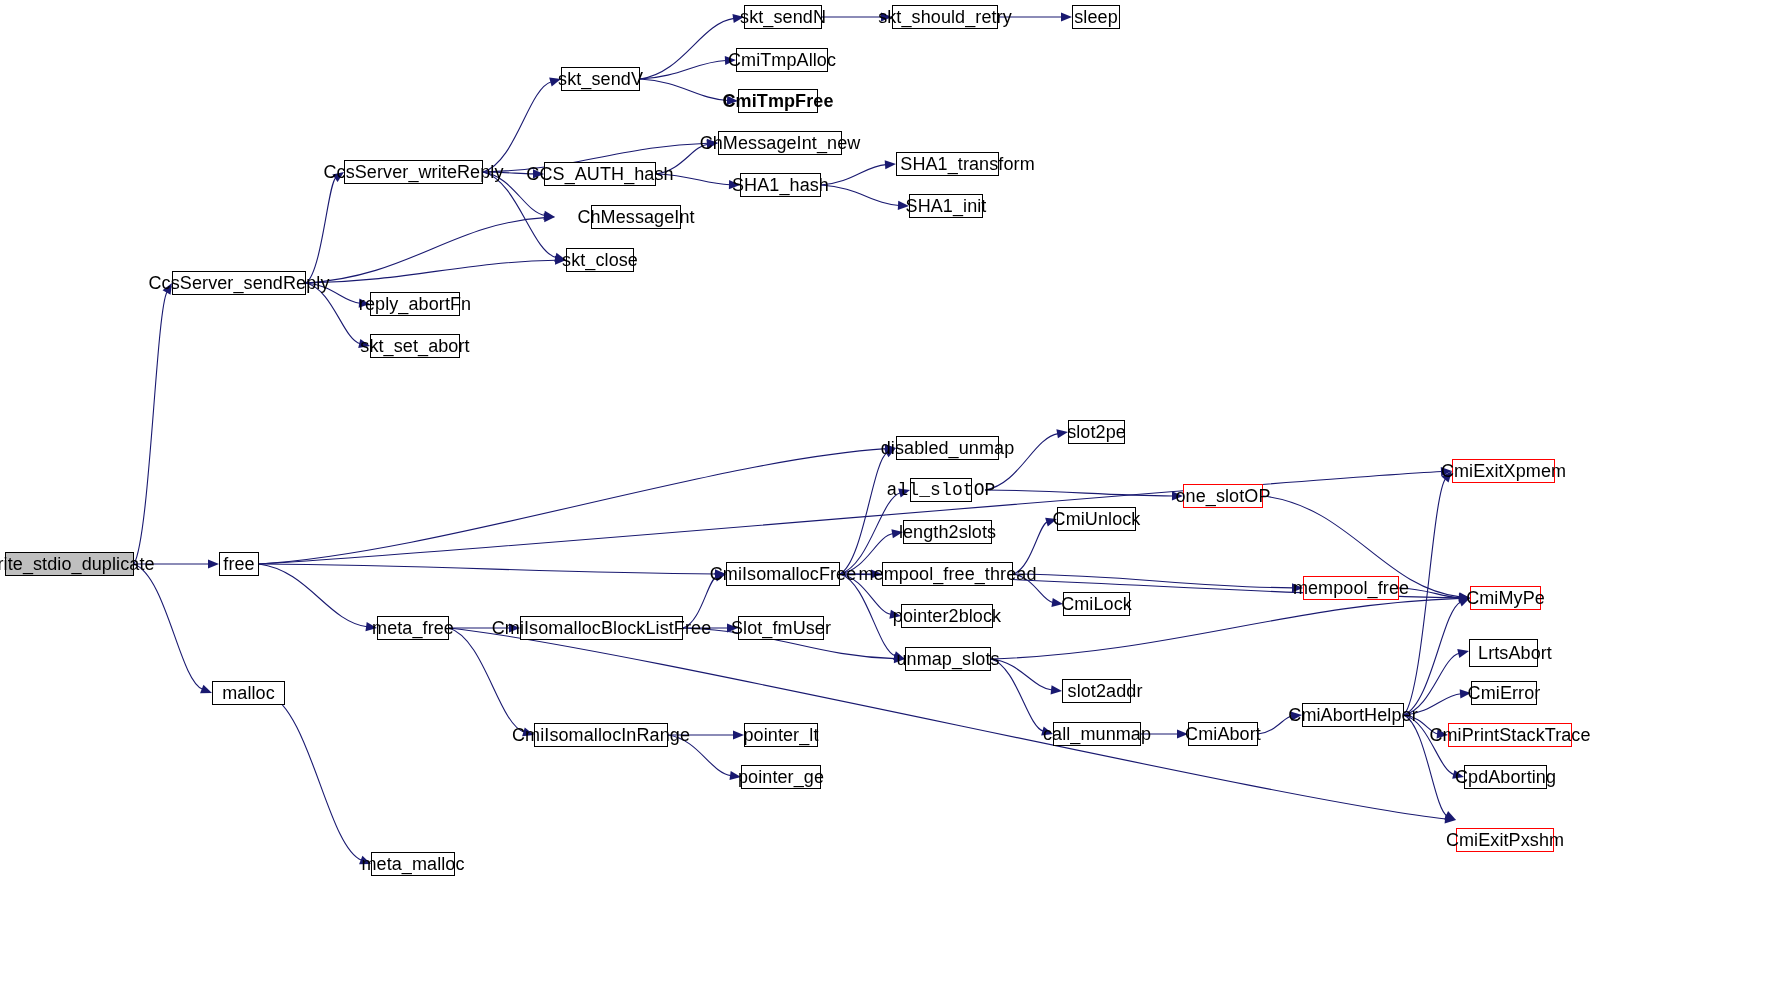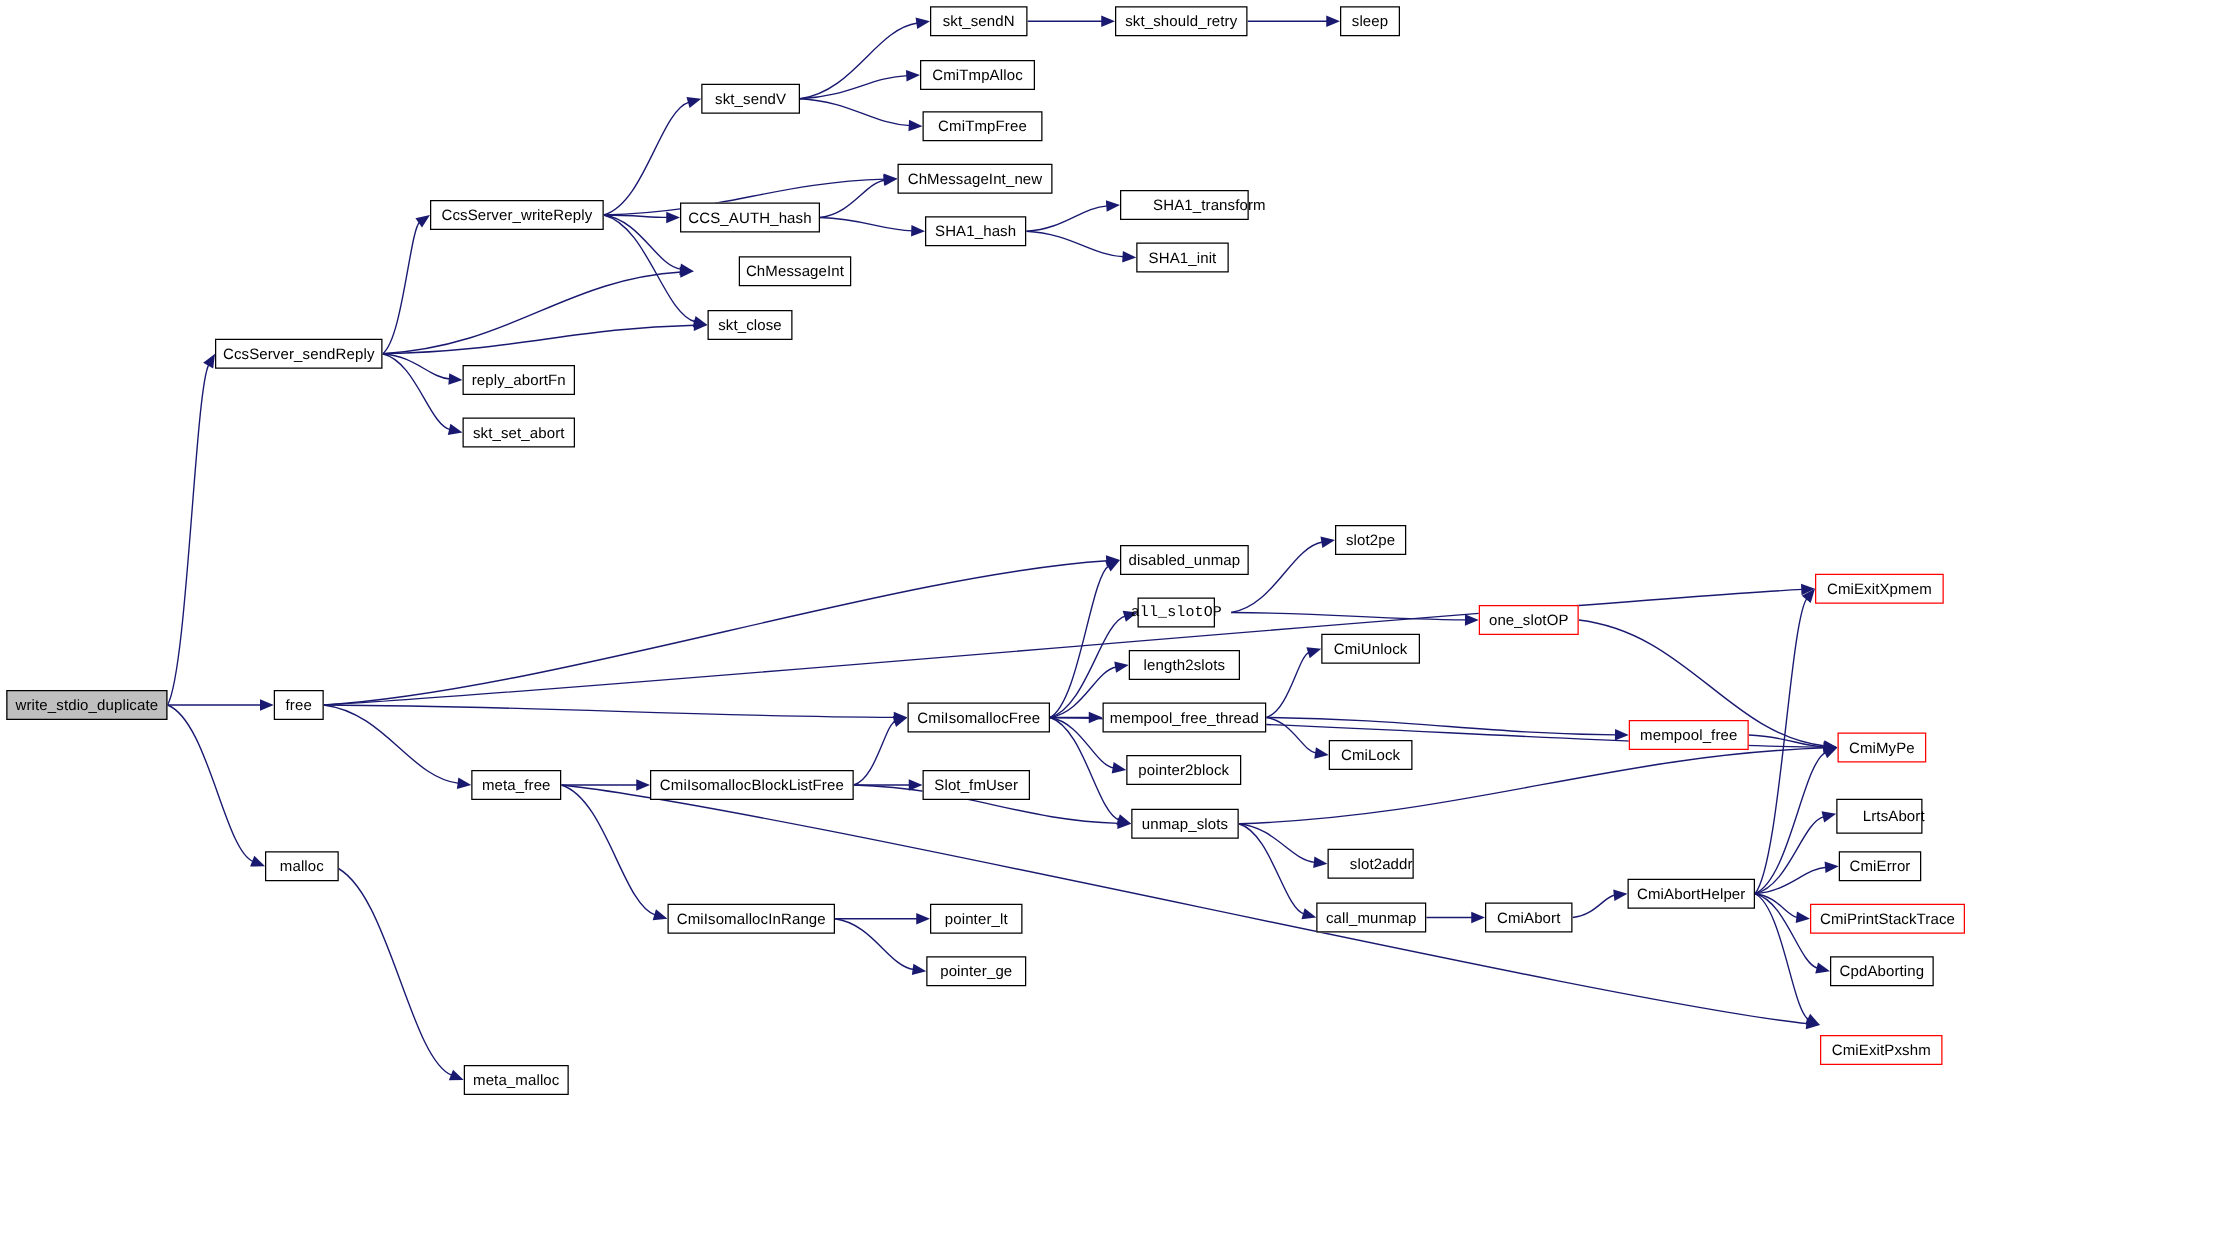--- a/index.html
+++ b/index.html
@@ -23,21 +23,21 @@
   }
   .node {
     position: absolute;
     box-sizing: border-box;
     display: flex;
     align-items: center;
     justify-content: center;
     background: #ffffff;
     border: 1px solid #000000;
     color: #000000;
-    font-size: 12px;
+    font-size: 18px;
     line-height: 1;
     white-space: nowrap;
     letter-spacing: 0.1px;
     cursor: pointer;
   }
   .node.red {
     border-color: #ff0000;
   }
   .node.current {
     background: #bfbfbf;
@@ -202,21 +202,21 @@
       </div>
       <div class="node" style="left: 566px; top: 248px; width: 68px; height: 24px;">
         <span class="node-label">skt_close</span>
       </div>
       <div class="node" style="left: 744px; top: 5px; width: 78px; height: 24px;">
         <span class="node-label">skt_sendN</span>
       </div>
       <div class="node" style="left: 736px; top: 48px; width: 92px; height: 24px;">
         <span class="node-label">CmiTmpAlloc</span>
       </div>
-      <div class="node" style="left: 738px; top: 89px; width: 96px; height: 24px;">
+      <div class="node" style="left: 738px; top: 89px; width: 80px; height: 24px; font-weight: bold;">
         <span class="node-label">CmiTmpFree</span>
       </div>
       <div class="node" style="left: 718px; top: 131px; width: 124px; height: 24px;">
         <span class="node-label">ChMessageInt_new</span>
       </div>
       <div class="node" style="left: 740px; top: 173px; width: 81px; height: 24px;">
         <span class="node-label">SHA1_hash</span>
       </div>
       <div class="node" style="left: 892px; top: 5px; width: 106px; height: 24px;">
         <span class="node-label">skt_should_retry</span>
@@ -226,21 +226,21 @@
       </div>
       <div class="node" style="left: 909px; top: 194px; width: 74px; height: 24px;">
         <span class="node-label">SHA1_init</span>
       </div>
       <div class="node" style="left: 1072px; top: 5px; width: 48px; height: 24px;">
         <span class="node-label">sleep</span>
       </div>
       <div class="node" style="left: 219px; top: 552px; width: 40px; height: 24px;">
         <span class="node-label">free</span>
       </div>
-      <div class="node" style="left: 212px; top: 681px; width: 59px; height: 24px;">
+      <div class="node" style="left: 212px; top: 681px; width: 73px; height: 24px;">
         <span class="node-label">malloc</span>
       </div>
       <div class="node" style="left: 377px; top: 616px; width: 72px; height: 24px;">
         <span class="node-label">meta_free</span>
       </div>
       <div class="node" style="left: 371px; top: 852px; width: 84px; height: 24px;">
         <span class="node-label">meta_malloc</span>
       </div>
       <div class="node" style="left: 520px; top: 616px; width: 163px; height: 24px;">
         <span class="node-label">CmiIsomallocBlockListFree</span>

